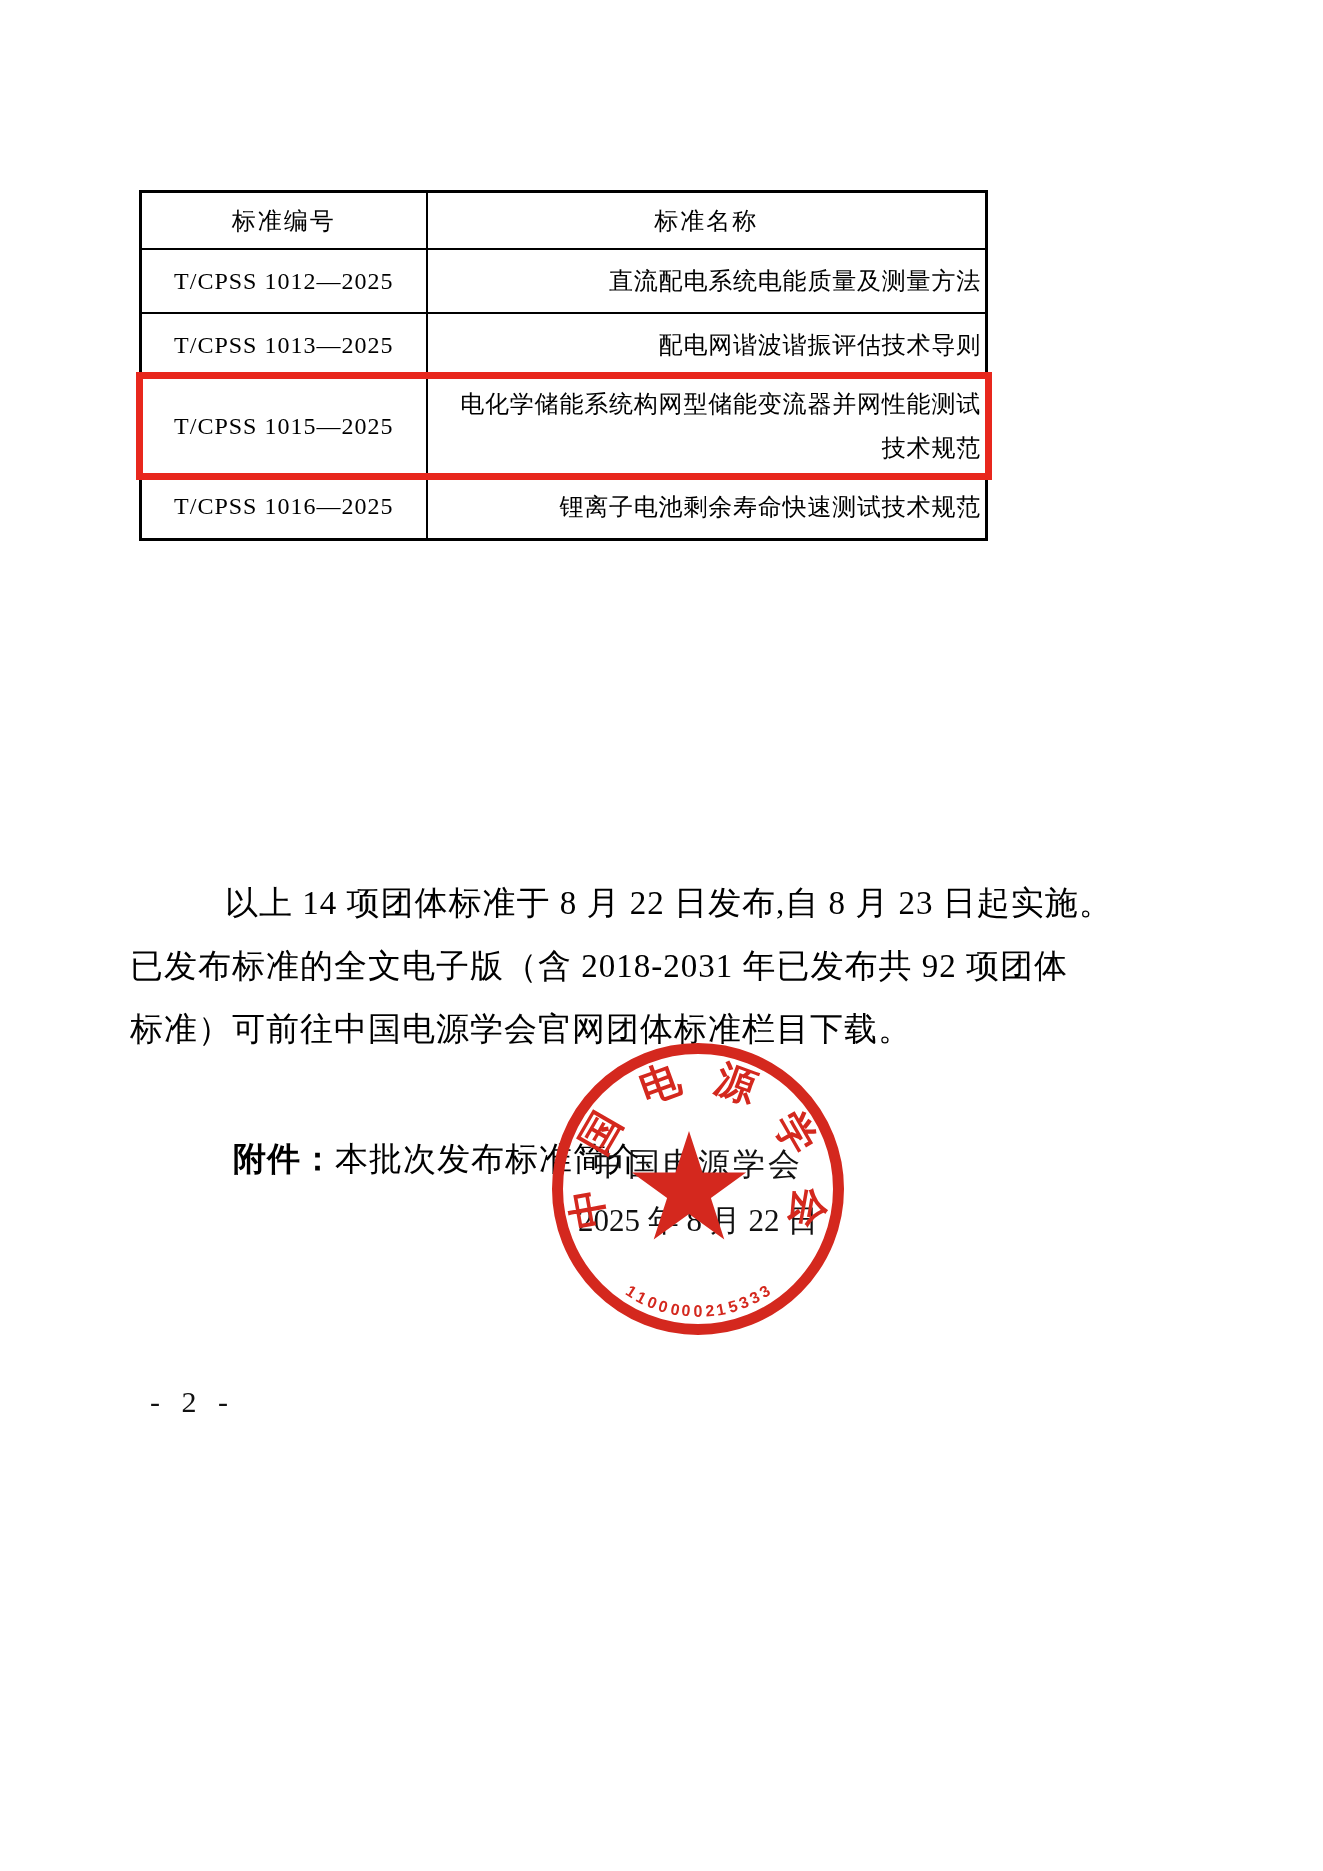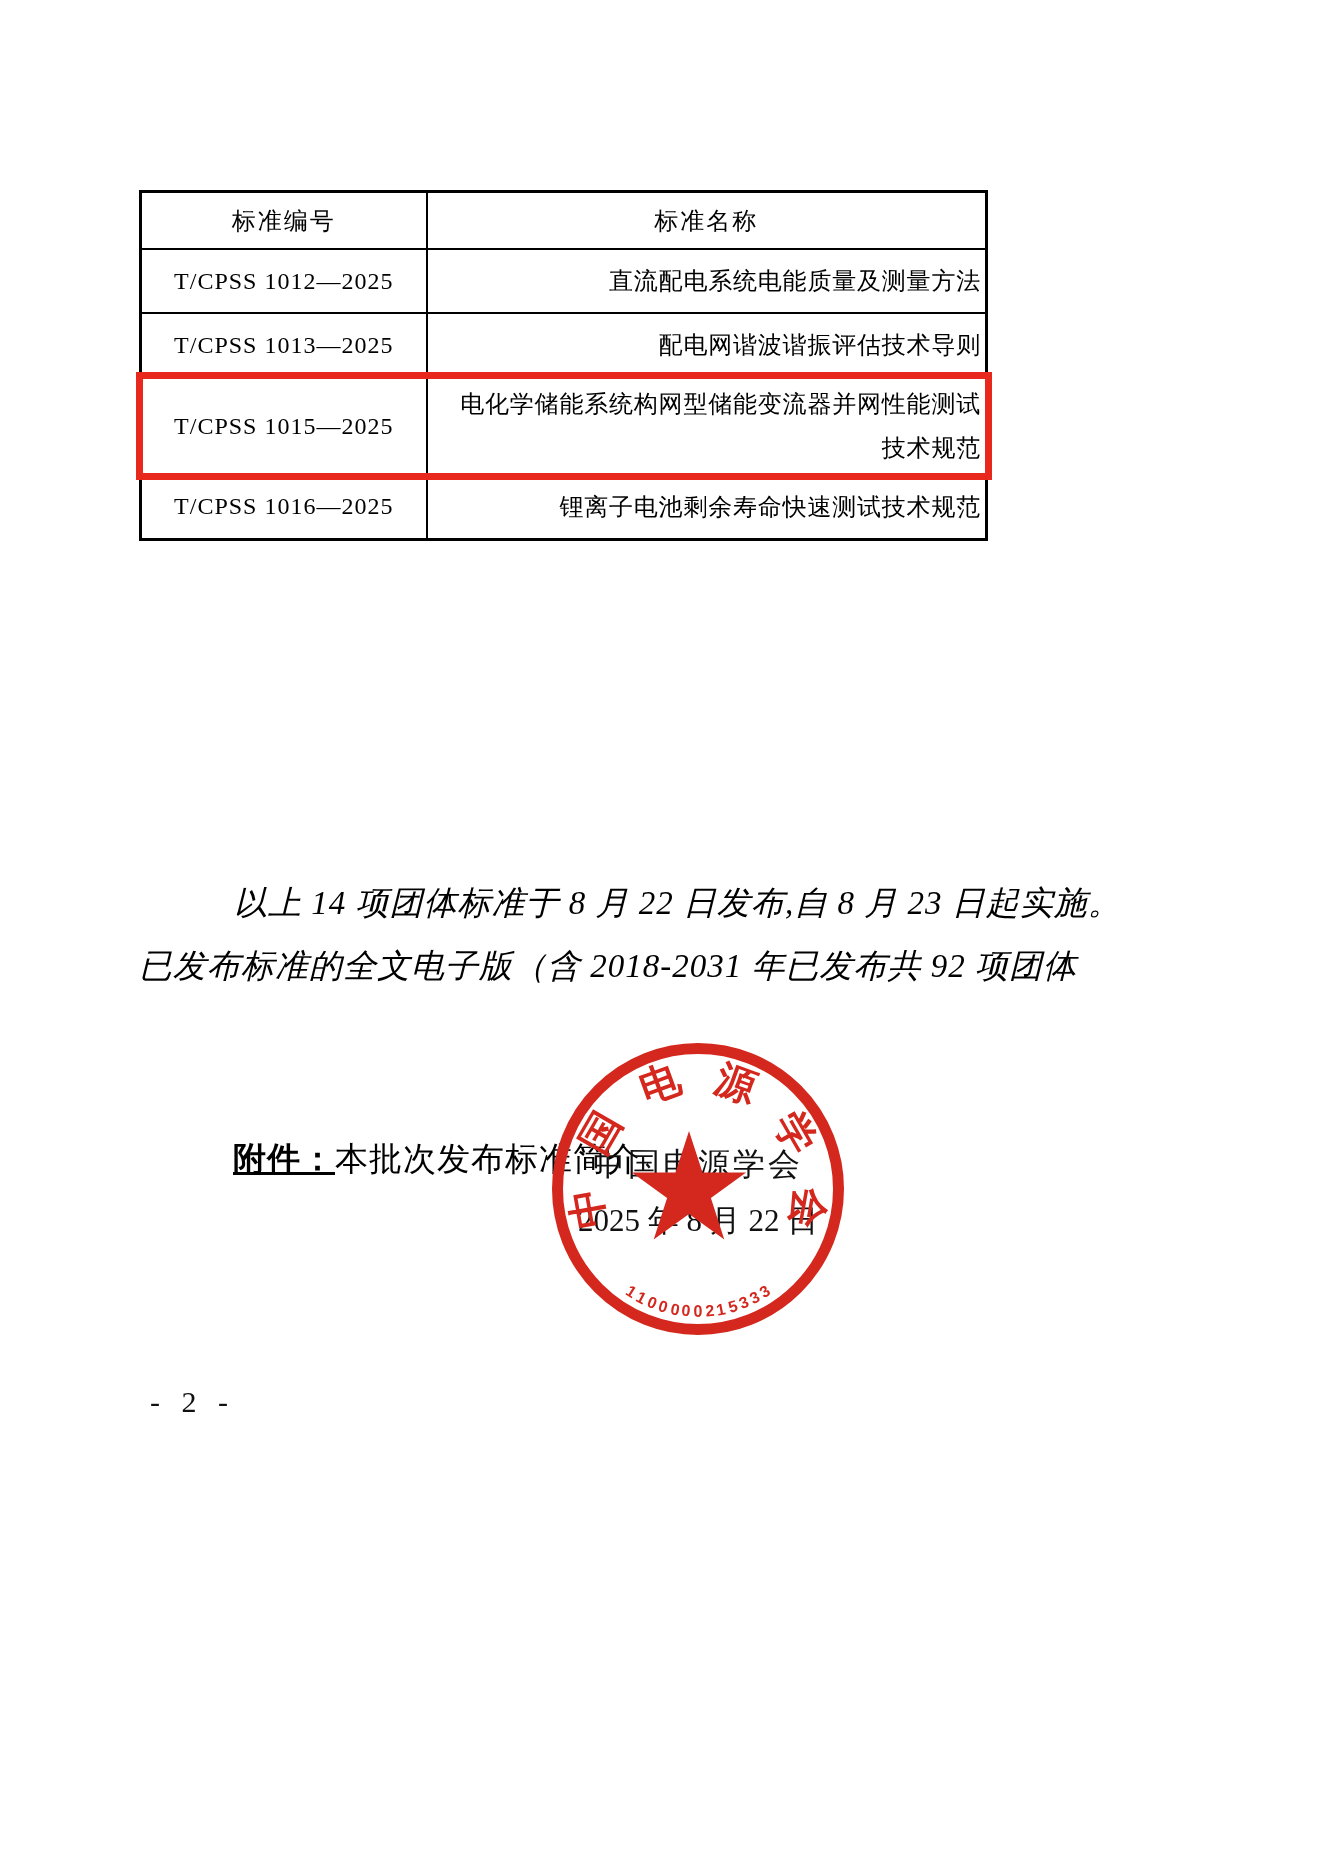--- a/index.html
+++ b/index.html
@@ -35,36 +35,36 @@
     text-align:right;
     padding:4px 4px 4px 13px;
     letter-spacing:0.8px;
     line-height:44px;
   }
   tr.h1{height:64px;}
   tr.h2{height:92px;}
   tr.highlight{outline:7px solid #e8271d;outline-offset:-2px;}
 
   
-  .body-par{position:absolute;left:139px;top:872px;width:860px;font-style:italic;}
+  .body-par{position:absolute;left:130px;top:872px;width:860px;}
   .body-par .line{
     font-size:33px;
     height:63px;line-height:63px;
     letter-spacing:1px;
     white-space:pre;
   }
   .body-par .line.indent{padding-left:95px;}
 
   
   .attachment{
     position:absolute;left:139px;top:1138px;
     padding-left:94px;
     font-size:33px;line-height:42px;letter-spacing:1px;white-space:pre;
   }
-  .attachment .att-label{font-weight:700;font-family:"Liberation Sans","DejaVu Sans",sans-serif;text-decoration:underline;}
+  .attachment .att-label{font-weight:700;font-family:"Liberation Sans","DejaVu Sans",sans-serif;}
 
   
   .seal{
     position:absolute;left:552px;top:1043px;
     width:292px;height:292px;
   }
   .seal-ring{
     position:absolute;left:0;top:0;width:292px;height:292px;
     border:11px solid #d4281e;border-radius:50%;
     box-sizing:border-box;
@@ -133,20 +133,21 @@
       <tr class="h1">
         <td class="code">T/CPSS 1016—2025</td>
         <td class="name">锂离子电池剩余寿命快速测试技术规范</td>
       </tr>
     </tbody>
   </table>
 
   <div class="body-par">
     <div class="line indent">以上 14 项团体标准于 8 月 22 日发布,自 8 月 23 日起实施。</div>
     <div class="line">已发布标准的全文电子版（含 2018-2031 年已发布共 92 项团体</div>
+    <div class="line">标准）可前往中国电源学会官网团体标准栏目下载。</div>
   </div>
 
   <div class="attachment"><span class="att-label">附件：</span><span>本批次发布标准简介</span></div>
 
   <div class="seal">
     <div class="seal-ring" style="border-color: rgb(212, 40, 30);"></div>
     <div class="seal-org">中国电源学会</div>
     <div class="seal-date">2025 年 8 月 22 日</div>
     <svg class="seal-star" width="124" height="124" viewBox="-62 -62 124 124">
       <polygon fill="#d4281e" points="0,-60 13.5,-18.6 57.1,-18.5 21.9,7.1 35.3,48.5 0,23 -35.3,48.5 -21.9,7.1 -57.1,-18.5 -13.5,-18.6"></polygon>

